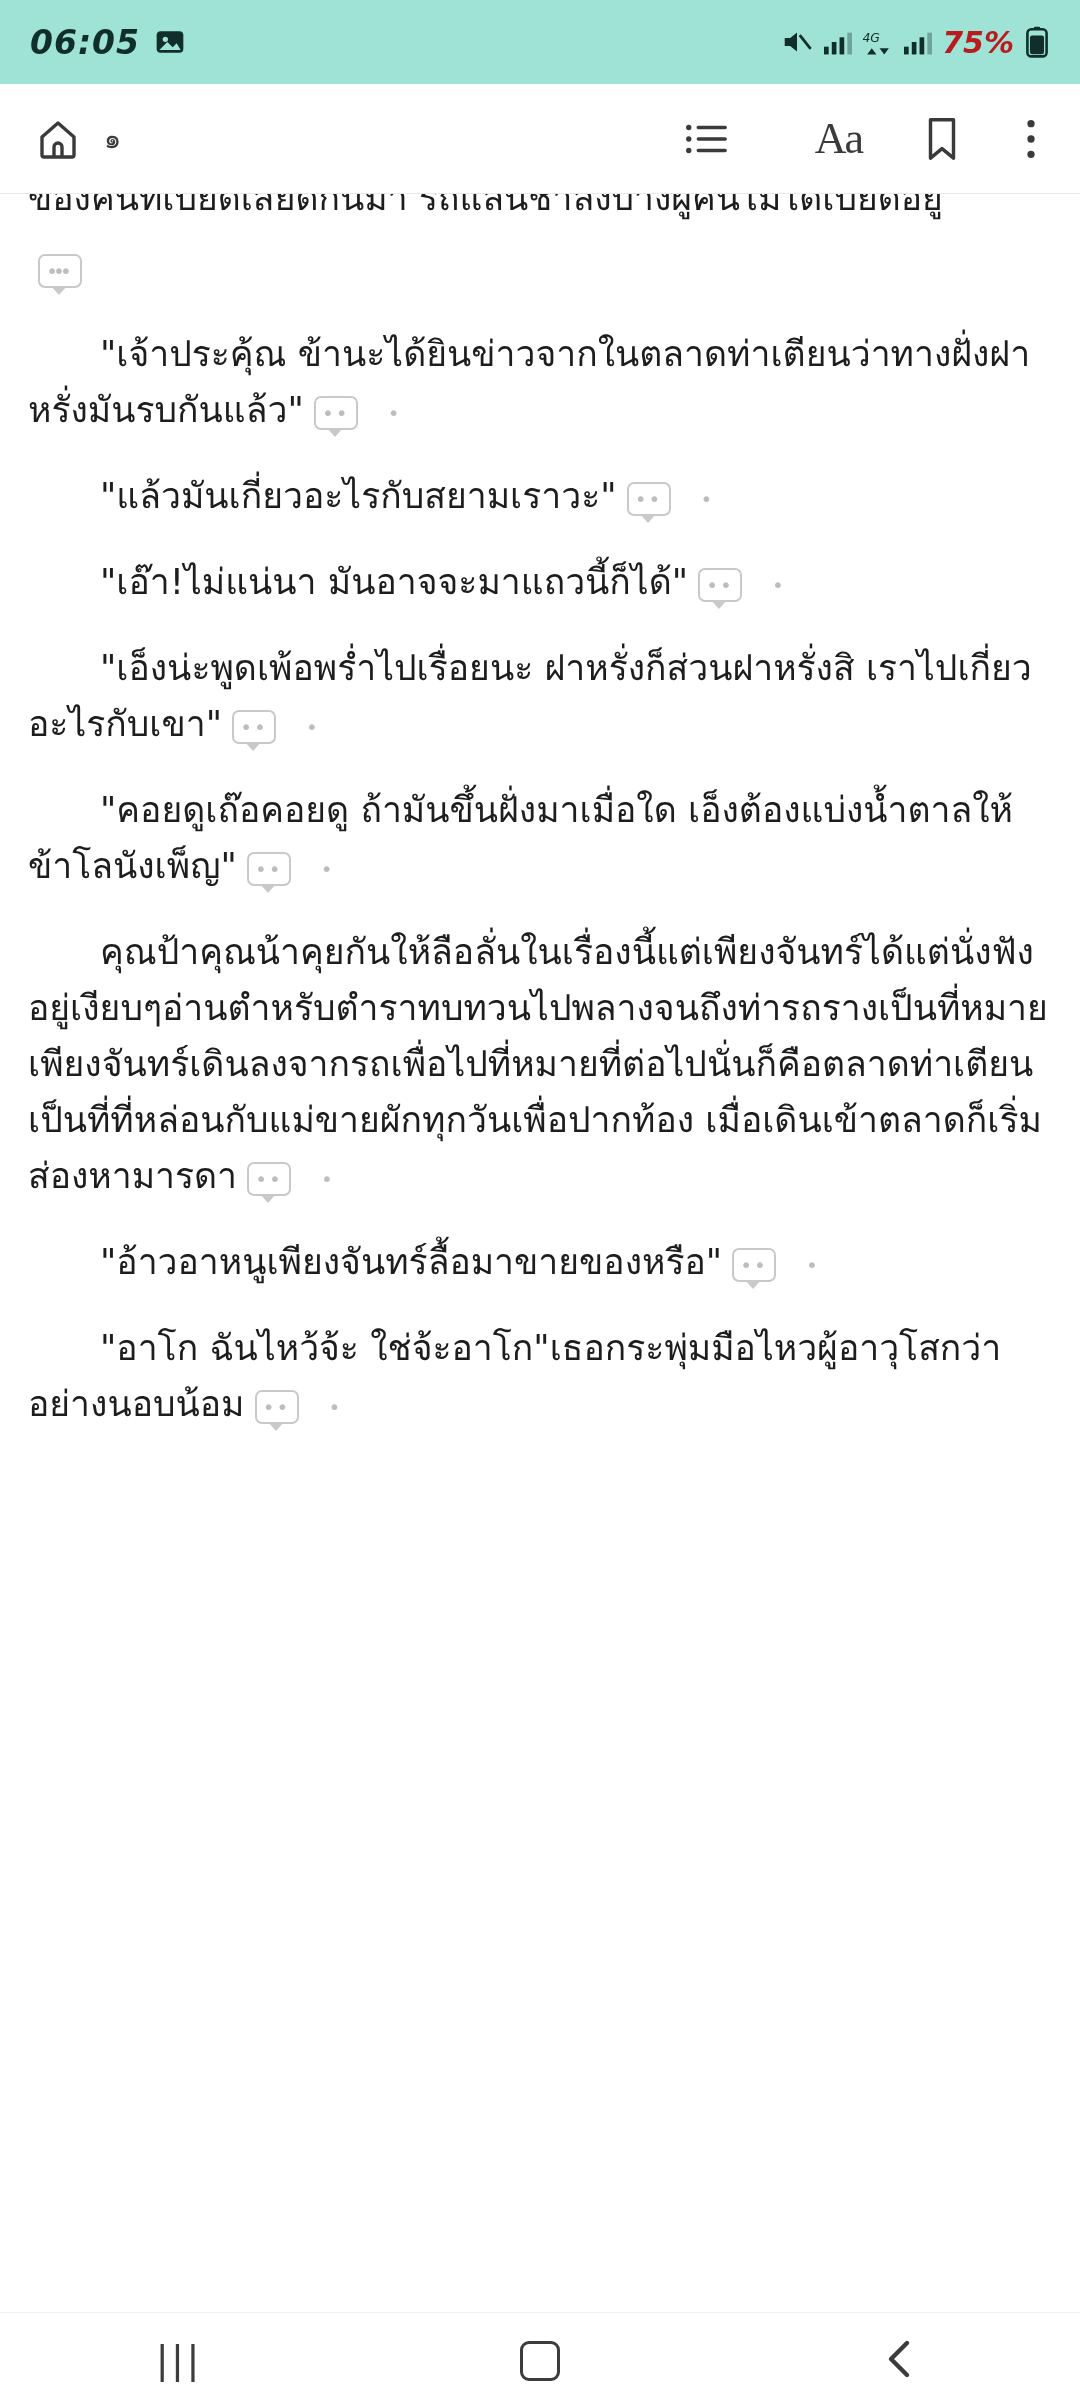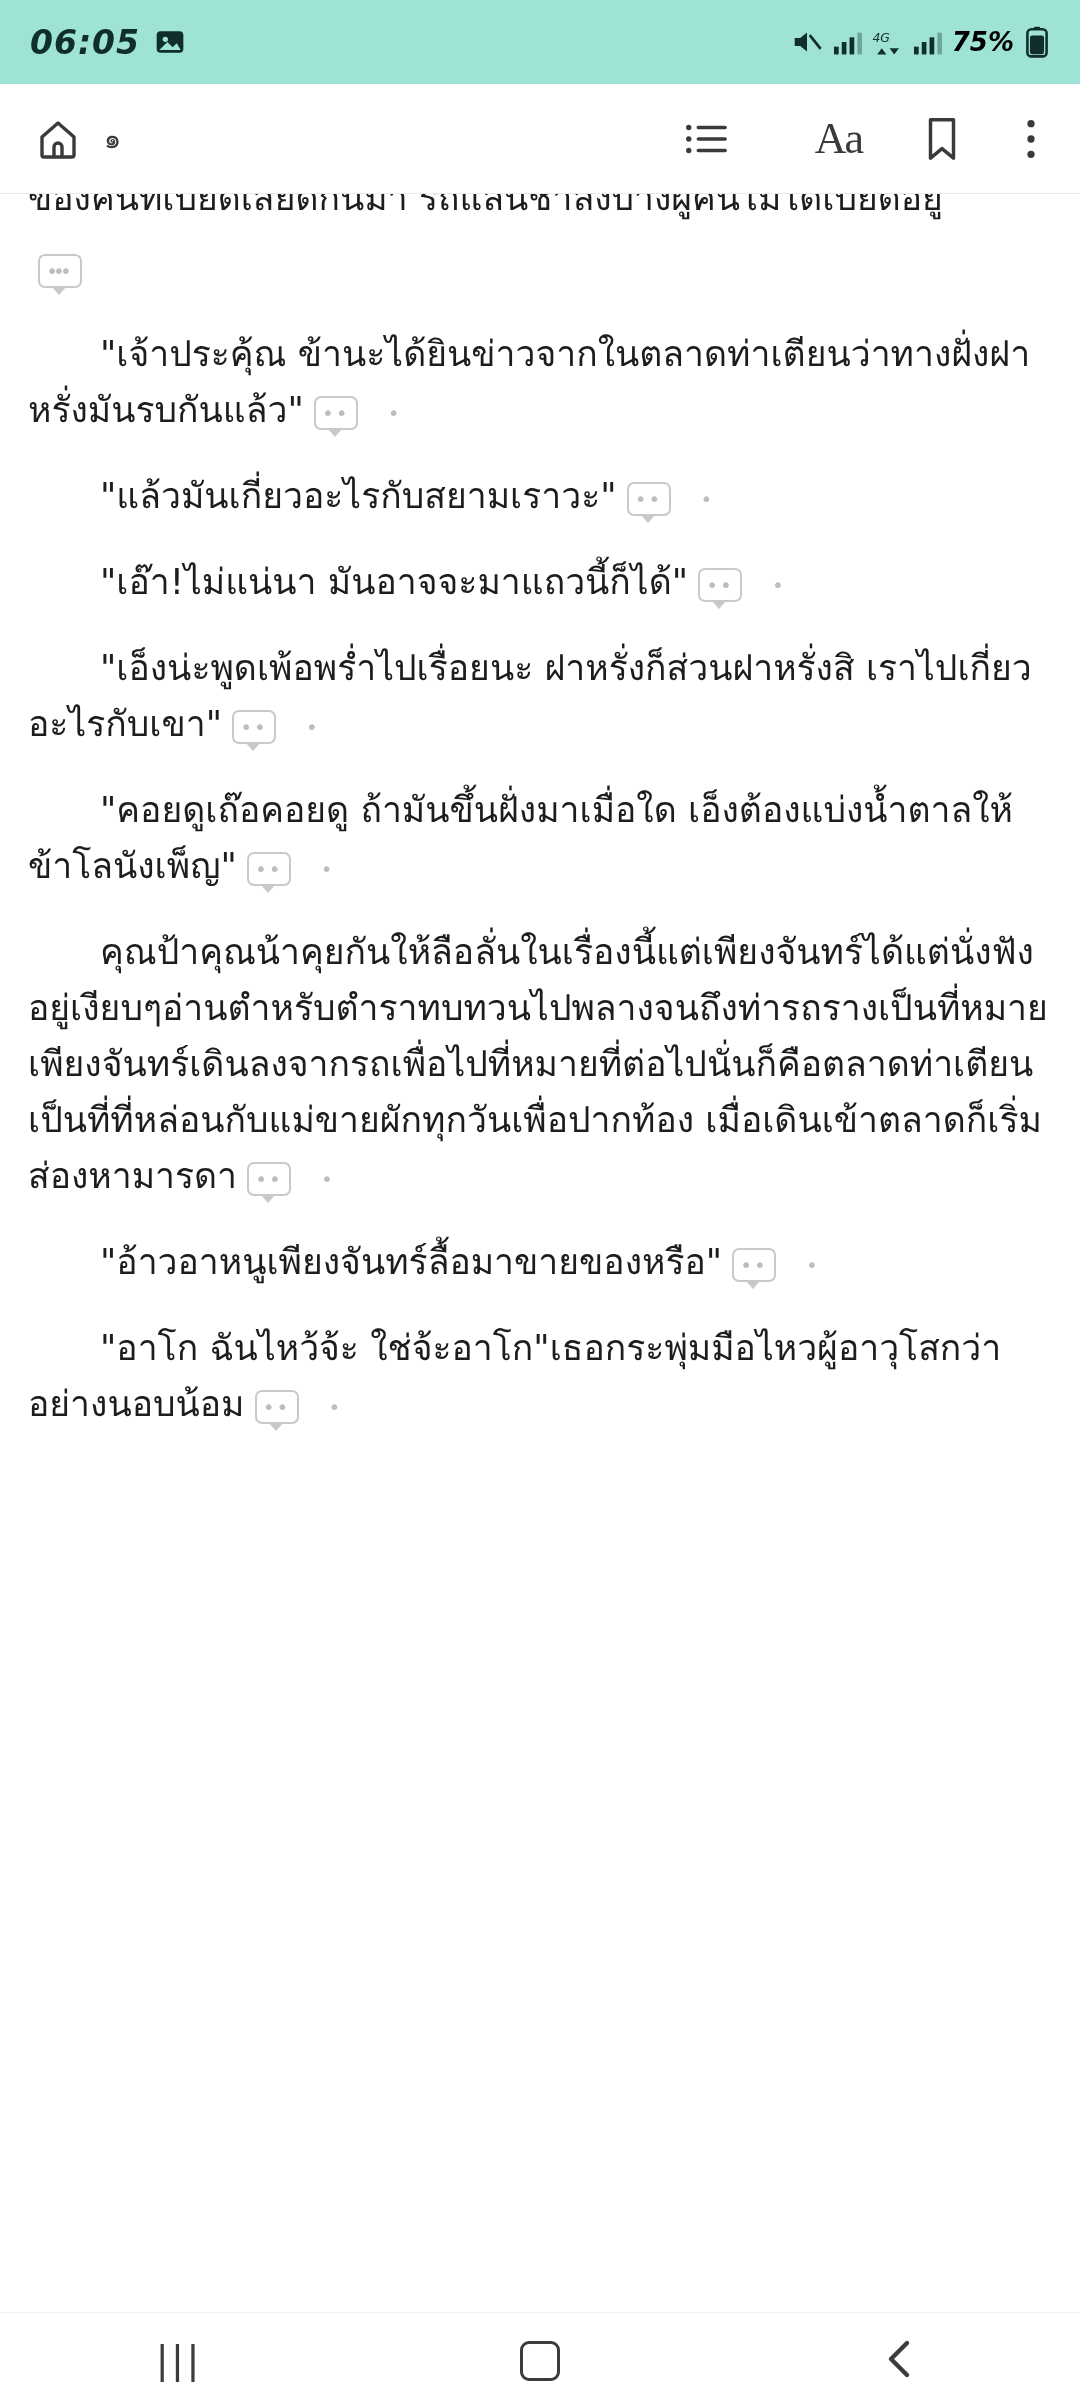--- a/index.html
+++ b/index.html
@@ -41,23 +41,23 @@
     letter-spacing: 1px;
     color: #102e2a;
   }
   .status-right {
     margin-left: auto;
     display: flex;
     align-items: center;
     gap: 10px;
   }
   .battery-text {
-    font-size: 26px;
+    font-size: 30px;
     font-weight: bold;
-    color: #000000;
+    color: #b91c1c;
   }
   .ic { display: inline-block; line-height: 0; }
 
   
   .toolbar {
     height: 110px;
     background: #ffffff;
     display: flex;
     align-items: center;
     padding: 0 34px;

